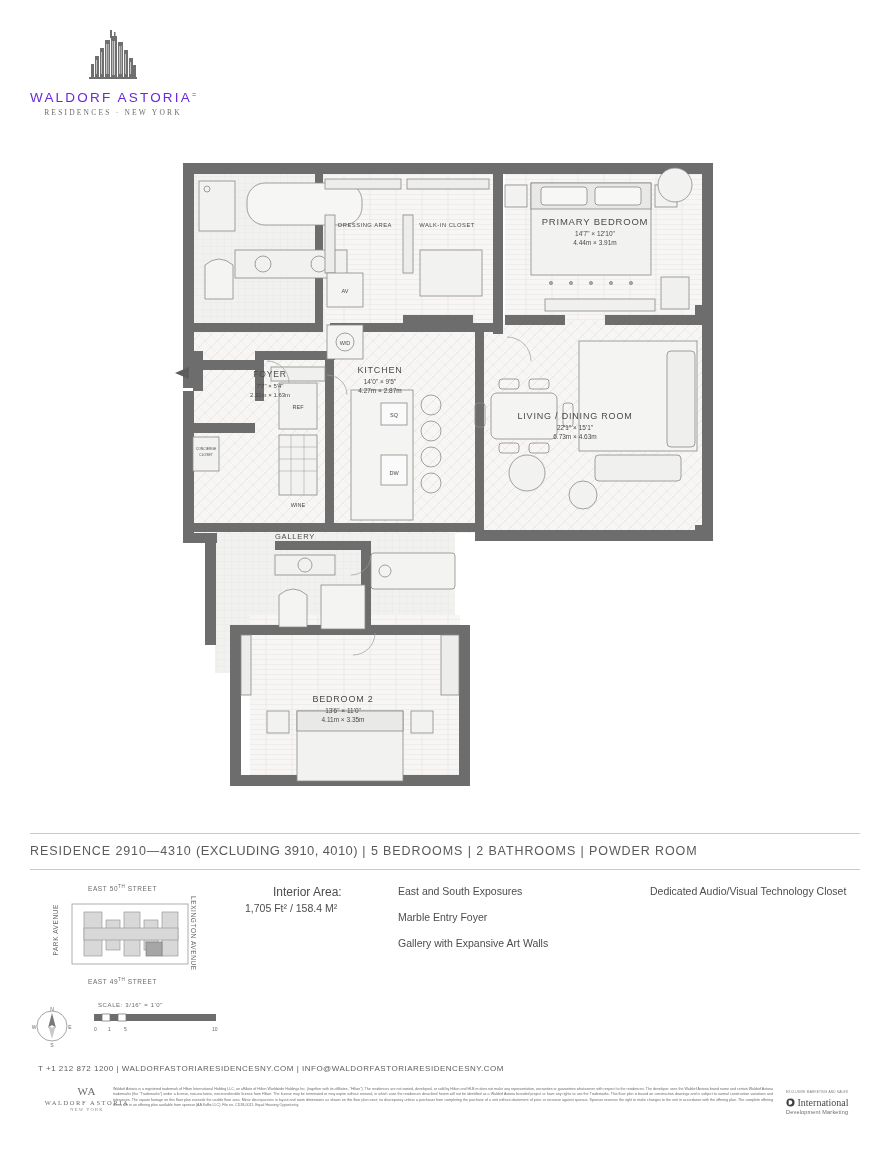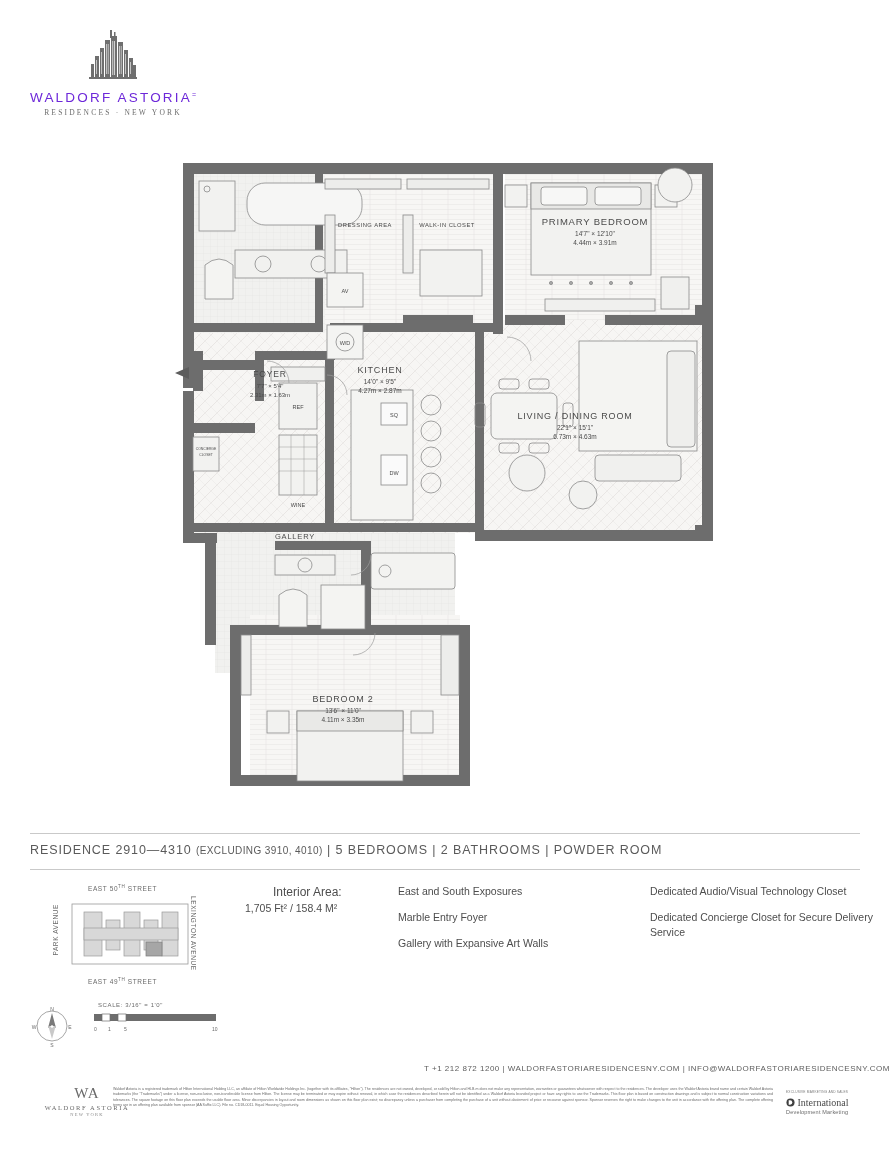--- a/index.html
+++ b/index.html
@@ -19,21 +19,21 @@
   .logo-name { font-family:Liberation Sans, sans-serif; font-size:13.5px; letter-spacing:2.2px; color:#6d28d9; white-space:nowrap; }
   .logo-name sup { font-size:7px; vertical-align: super; letter-spacing:0; }
   .logo-sub { font-family:"Liberation Serif", serif; font-size:7.5px; letter-spacing:2.2px; color:#6e6e6e; margin-top:3px;text-align:center; }
 
   
   .plan { position:absolute; left:175px; top:155px; width:560px; height:650px; }
   .plan svg { display:block; }
 
   
   .res-line { position:absolute; left:30px; top:843px; width:830px; font-size:12.5px; letter-spacing:0.9px; color:#5a5a5a; }
-  .res-line .small { font-size:10px; letter-spacing:0.4px; }
+  .res-line .small { font-size:13px; letter-spacing:0.4px; }
   .rule { position:absolute; left:30px; width:830px; height:1px; background:#c9c9c9; }
 
   
   .col { position:absolute; font-size:10.5px; line-height:1.45; color:#4d4d4d; }
   .col-interior { left:245px; top:884px; width:140px; }
   .col-interior .lbl { font-size:12px;margin-left:28px; }
   .col-feats { left:398px; top:884px; width:230px; }
   .col-feats div { margin-bottom:11px; }
   .col-ded { left:650px; top:884px; width:225px; }
   .col-ded div { margin-bottom:11px; }
@@ -42,25 +42,25 @@
   .keymap { position:absolute; left:30px; top:884px; width:185px; height:105px; }
   .keymap .vlabel { position:absolute; font-size:6.5px; letter-spacing:0.6px; color:#6a6a6a; writing-mode:vertical-rl; }
   .keymap .hlabel { position:absolute; font-size:6.5px; letter-spacing:0.6px; color:#6a6a6a; white-space:nowrap; }
   .keymap sup { font-size:4.5px; }
 
   
   .scale-wrap { position:absolute; left:30px; top:1000px; width:210px; height:48px; }
   .scale-label { position:absolute; left:68px; top:2px; font-size:6px; letter-spacing:0.6px; color:#6a6a6a; }
 
   
-  .contact { position:absolute; left:0; top:1064px; width:890px; text-align:right; font-size:8px; letter-spacing:0.5px; color:#5d5d5d; }
+  .contact { position:absolute; left:0; top:1064px; width:890px; text-align:left; font-size:8px; letter-spacing:0.5px; color:#5d5d5d;padding-left:38px; }
 
   
   .footer-logo { position:absolute; left:32px; top:1085px; width:110px; text-align:center; }
-  .footer-mono { font-family:"Liberation Serif", serif; font-size:15px; letter-spacing:1px; color:#6a6a6a; }
+  .footer-mono { font-family:"Liberation Serif", serif; font-size:11px; letter-spacing:1px; color:#6a6a6a; }
   .footer-name { font-family:"Liberation Serif", serif; font-size:6.5px; letter-spacing:1.6px; color:#6a6a6a; margin-top:2px; }
   .footer-sub { font-family:"Liberation Serif", serif; font-size:4.5px; letter-spacing:1.2px; color:#8a8a8a; margin-top:1px; }
 
   .disclaimer { position:absolute; left:113px; top:1087px; width:660px; font-size:3.6px; line-height:1.5; color:#6b6b6b; text-align:justify; }
 
   .de { position:absolute; left:786px; top:1090px; width:96px; text-align:left; }
   .de-top { font-size:3.2px; letter-spacing:0.2px; color:#7a7a7a; text-transform:uppercase; }
   .de-name { font-family:"Liberation Serif", serif; font-size:10px; color:#4a4a4a; margin-top:3px; white-space:nowrap; }
   .de-sub { font-size:5.5px; color:#6a6a6a; margin-top:1px; letter-spacing:0.2px; }
 </style>
@@ -372,21 +372,20 @@
 </div>
 
 <div class="col col-feats">
   <div>East and South Exposures</div>
   <div>Marble Entry Foyer</div>
   <div>Gallery with Expansive Art Walls</div>
 </div>
 
 <div class="col col-ded">
   <div>Dedicated Audio/Visual Technology Closet</div>
-  <div>Dedicated Concierge Closet for Secure Delivery Service</div>
 </div>
 
 <div class="scale-wrap">
   <svg width="44" height="44" style="position:absolute;left:0;top:4px;" aria-hidden="true">
     <circle cx="22" cy="22" r="15" fill="none" stroke="#8f8f8f" stroke-width="0.8"></circle>
     <polygon points="22,9 26,24 22,21 18,24" fill="#7a7a7a"></polygon>
     <polygon points="22,35 18,21 22,24 26,21" fill="#c9c9c9"></polygon>
     <text x="22" y="7" font-size="5" text-anchor="middle" fill="#6a6a6a" font-family="Liberation Sans, sans-serif">N</text>
     <text x="22" y="43" font-size="5" text-anchor="middle" fill="#6a6a6a" font-family="Liberation Sans, sans-serif">S</text>
     <text x="40" y="25" font-size="5" text-anchor="middle" fill="#6a6a6a" font-family="Liberation Sans, sans-serif">E</text>

